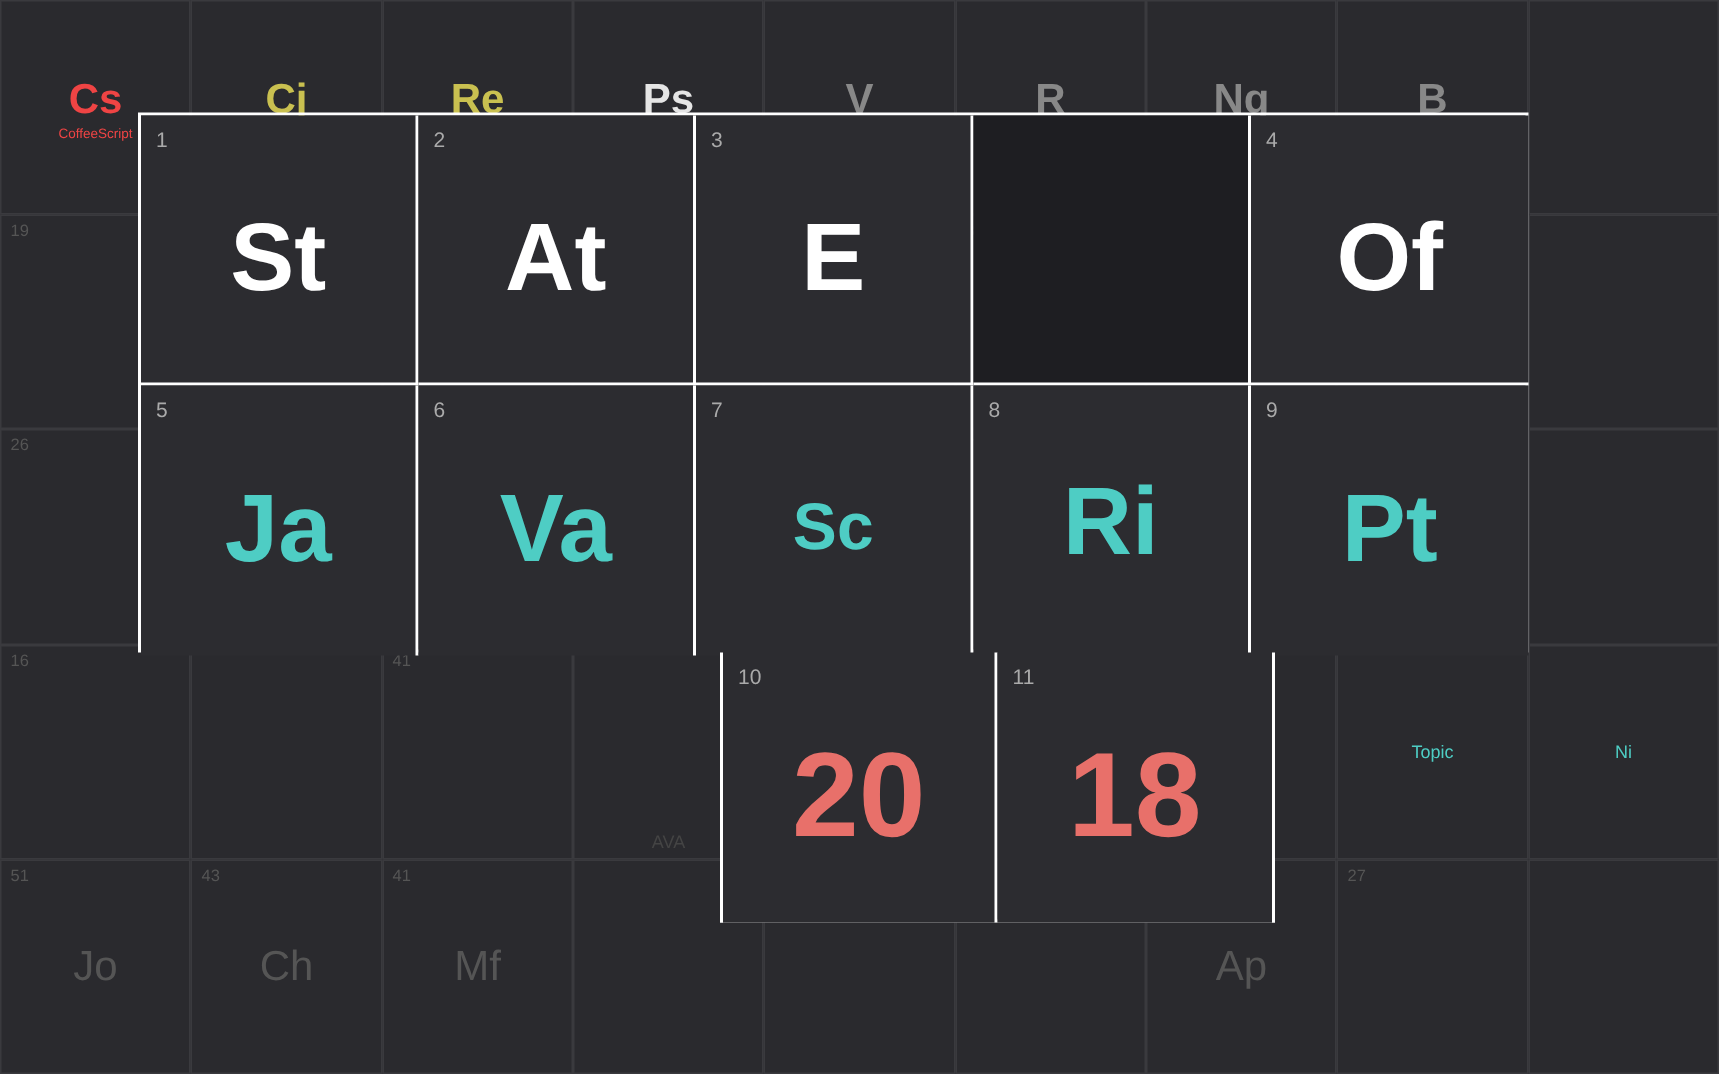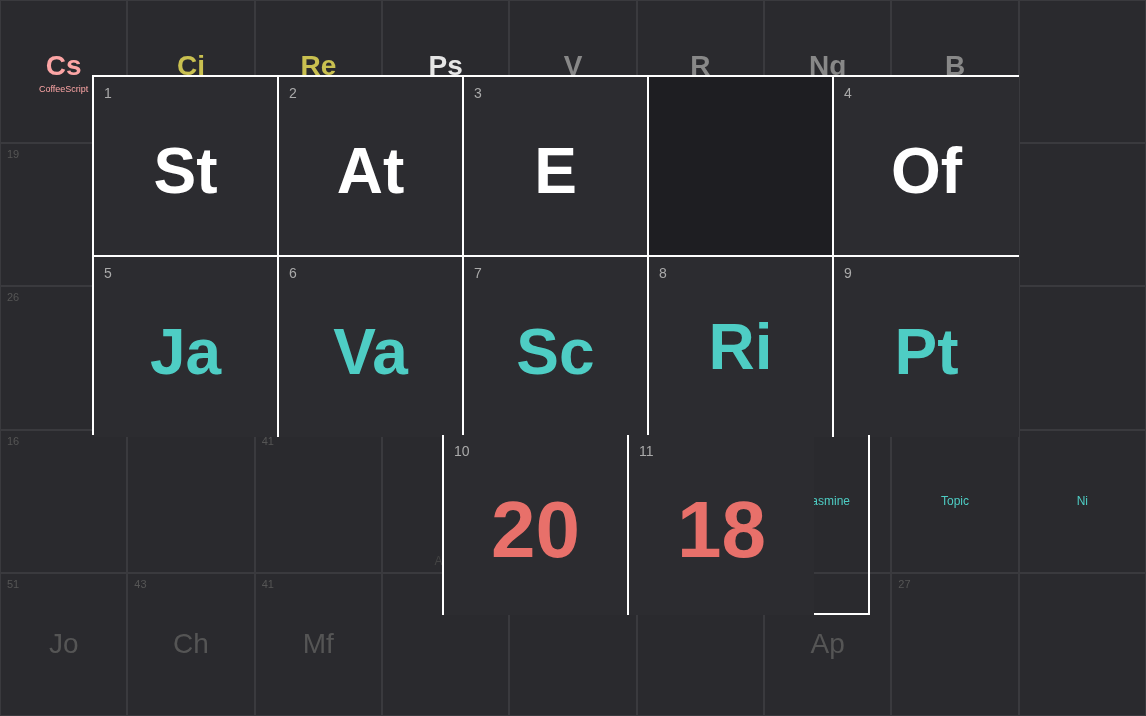--- a/index.html
+++ b/index.html
@@ -45,21 +45,21 @@
       font-size: 28px;
       font-weight: bold;
     }
 
     .bg-cell .name {
       font-size: 9px;
       margin-top: 2px;
     }
 
     
-    .color-cs { color: #fca5a5; }
+    .color-cs { color: #ef4444; }
     .color-cj { color: #c9c050; }
     .color-re { color: #c9c050; }
     .color-ps { color: #e5e5e5; }
     .color-v  { color: #888; }
     .color-r  { color: #888; }
     .color-ng { color: #888; }
     .color-b  { color: #888; }
     .color-dim { color: #444; }
     .color-teal { color: #4ecdc4; }
     .color-purple { color: #9b59b6; }
@@ -239,35 +239,35 @@
       <span style="font-size:64px;font-weight:bold;color:#4ecdc4;margin-top:10px;">Ja</span>
     </div>
 
     <div style="position:absolute;top:180px;left:185px;width:185px;height:180px;background:#2c2c30;border-right:2px solid #fff;display:flex;flex-direction:column;align-items:center;justify-content:center;">
       <span style="position:absolute;top:8px;left:10px;font-size:14px;color:#aaa;">6</span>
       <span style="font-size:64px;font-weight:bold;color:#4ecdc4;margin-top:10px;">Va</span>
     </div>
 
     <div style="position:absolute;top:180px;left:370px;width:185px;height:180px;background:#2c2c30;border-right:2px solid #fff;display:flex;flex-direction:column;align-items:center;justify-content:center;">
       <span style="position:absolute;top:8px;left:10px;font-size:14px;color:#aaa;">7</span>
-      <span style="font-size:64px;font-weight:bold;color:#4ecdc4;margin-top:10px;">Sc</span>
+      <span style="font-size:44px;font-weight:bold;color:#4ecdc4;margin-top:10px;">Sc</span>
     </div>
 
     <div style="position:absolute;top:180px;left:555px;width:185px;height:180px;background:#2c2c30;border-right:2px solid #fff;display:flex;flex-direction:column;align-items:center;justify-content:center;">
       <span style="position:absolute;top:8px;left:10px;font-size:14px;color:#aaa;">8</span>
       <span style="font-size:64px;font-weight:bold;color:#4ecdc4;">Ri</span>
     </div>
 
     <div style="position:absolute;top:180px;left:740px;width:185px;height:180px;background:#2c2c30;display:flex;flex-direction:column;align-items:center;justify-content:center;">
       <span style="position:absolute;top:8px;left:10px;font-size:14px;color:#aaa;">9</span>
       <span style="font-size:64px;font-weight:bold;color:#4ecdc4;margin-top:10px;">Pt</span>
     </div>
   </div>
 
-  <div style="position:absolute;top:360px;left:350px;width:428px;height:180px;border:2px solid #fff;border-top:none;display:flex;">
+  <div style="position:absolute;top:360px;left:388px;width:370px;height:180px;border:2px solid #fff;border-top:none;display:flex;">
     <div style="width:185px;height:180px;background:#2c2c30;border-right:2px solid #fff;display:flex;flex-direction:column;align-items:center;justify-content:center;position:relative;">
       <span style="position:absolute;top:8px;left:10px;font-size:14px;color:#aaa;">10</span>
       <span style="font-size:80px;font-weight:bold;color:#e8706a;margin-top:10px;">20</span>
     </div>
     <div style="width:185px;height:180px;background:#2c2c30;display:flex;flex-direction:column;align-items:center;justify-content:center;position:relative;">
       <span style="position:absolute;top:8px;left:10px;font-size:14px;color:#aaa;">11</span>
       <span style="font-size:80px;font-weight:bold;color:#e8706a;margin-top:10px;">18</span>
     </div>
   </div>
 

